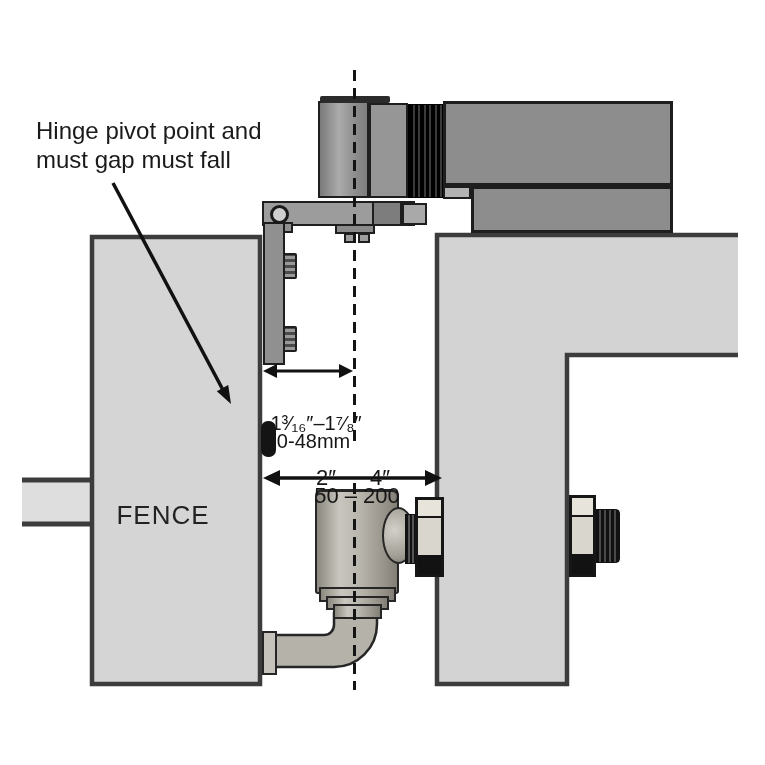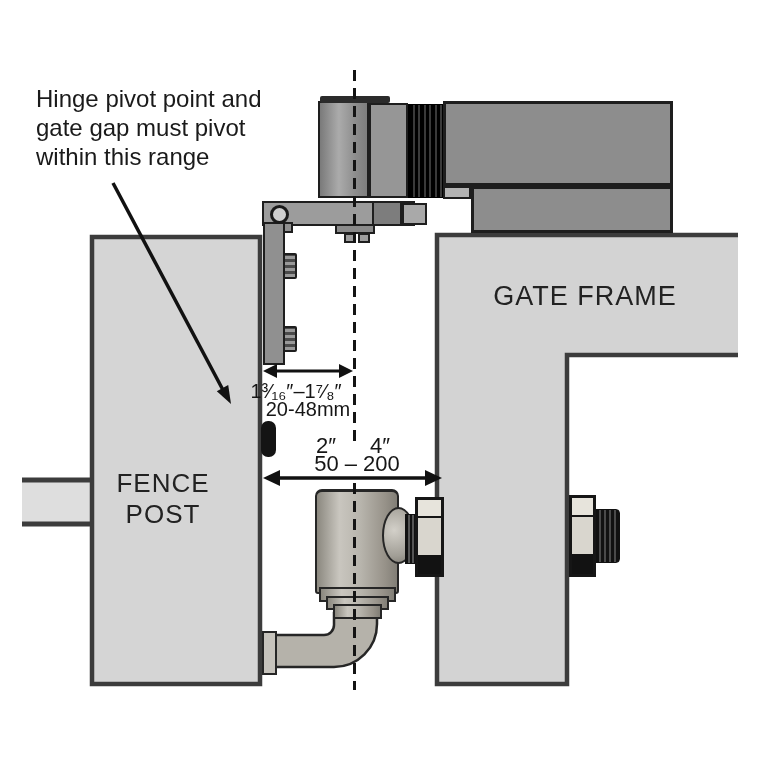--- a/index.html
+++ b/index.html
@@ -16,21 +16,21 @@
   .cyl{background:linear-gradient(90deg,#7a7a7a 0%,#ababab 40%,#8d8d8d 75%,#7e7e7e 100%);}
   .threads{background:repeating-linear-gradient(90deg,#000 0 3.5px,#3a3a3a 3.5px 5.5px);border:1px solid #000;}
   .warm{background:linear-gradient(90deg,#8b887f 0%,#c9c6bf 28%,#b7b4ac 55%,#979289 85%,#817e76 100%);border:2px solid #262626;}
   .nut3{position:absolute;box-sizing:border-box;border:3px solid #161616;display:flex;flex-direction:column;}
   .nut3 .n-top{flex:0 0 22%;background:#e7e4dc;border-bottom:2px solid #161616;}
   .nut3 .n-mid{flex:1 1 auto;background:#d9d6ce;}
   .nut3 .n-blk{flex:0 0 26%;background:#121212;}
   
   .dash{position:absolute;width:3px;background:repeating-linear-gradient(180deg,#141414 0 11px,transparent 11px 18px);z-index:30;}
   
-  .txt{position:absolute;z-index:40;white-space:nowrap;}
+  .txt{position:absolute;z-index:40;white-space:nowrap;margin-top:32px;}
   .note{font-size:24px;line-height:29px;color:#1a1a1a;}
   .struct-label{font-size:26px;letter-spacing:1px;color:#222;text-align:center;}
   .dim{font-size:20px;color:#161616;text-align:center;}
   .dim-lg{font-size:22px;color:#161616;text-align:center;}
 </style>
 </head>
 <body>
 
 <div id="canvas">
 
@@ -111,31 +111,28 @@
 
     <g>
       <line x1="276" y1="478" x2="429" y2="478" stroke="#111" stroke-width="3.5"></line>
       <polygon points="263,478 280,470 280,486" fill="#111"></polygon>
       <polygon points="442,478 425,470 425,486" fill="#111"></polygon>
     </g>
   </svg>
 
   <div class="txt note" style="left:36px;top:84px">
     <div>Hinge pivot point and</div>
-    <div>gate gap must pivot</div>
-    <div>within this range</div>
+    <div>must gap must fall</div>
   </div>
 
-  <div class="txt dim" style="left:248px;top:380px;width:96px">1³⁄₁₆″–1⁷⁄₈″</div>
+  <div class="txt dim" style="left:268px;top:380px;width:96px">1³⁄₁₆″–1⁷⁄₈″</div>
   <div class="txt dim" style="left:260px;top:398px;width:96px">20-48mm</div>
 
   <div class="txt dim-lg" style="left:316px;top:433px">2″</div>
   <div class="txt dim-lg" style="left:370px;top:433px">4″</div>
   <div class="txt dim-lg" style="left:312px;top:451px;width:90px">50 – 200</div>
 
   <div class="txt struct-label" style="left:79px;top:468px;width:168px;line-height:31px">
     <div>FENCE</div>
-    <div>POST</div>
   </div>
 
-  <div class="txt struct-label" style="left:450px;top:281px;width:270px;font-size:27px">GATE FRAME</div>
 
 </div>
 
 </body></html>

